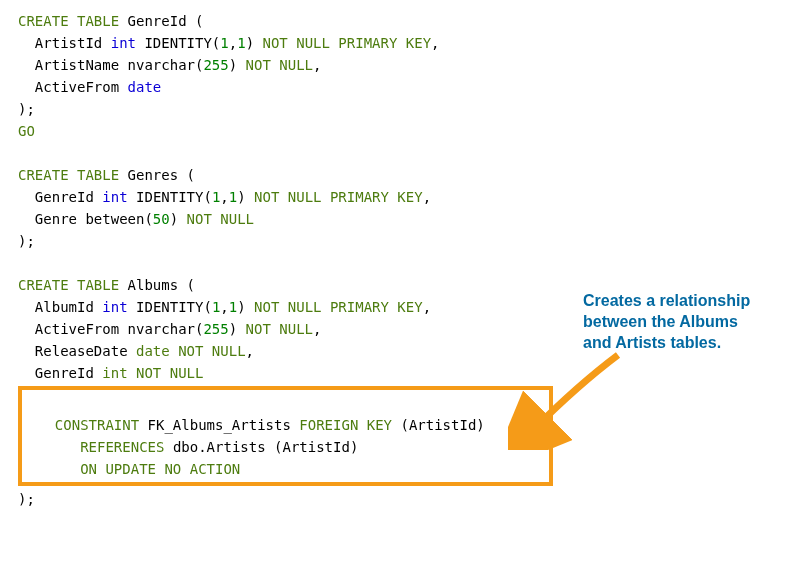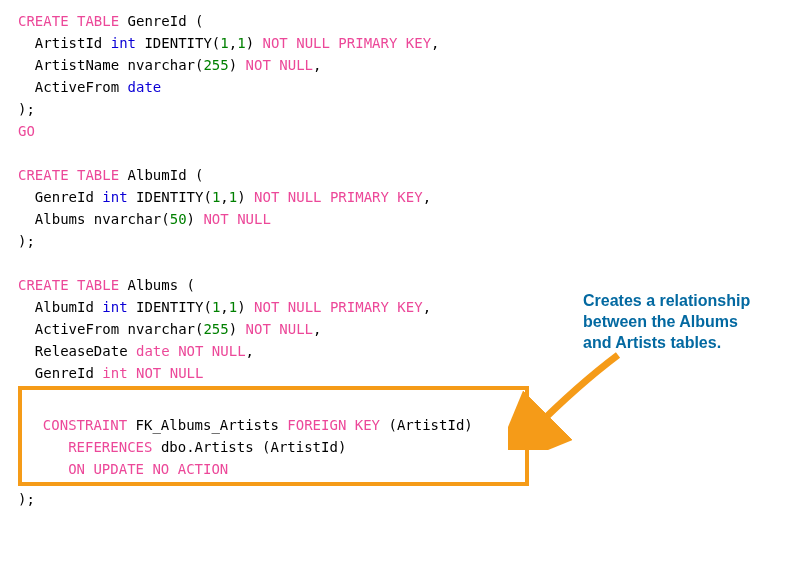--- a/index.html
+++ b/index.html
@@ -9,26 +9,26 @@
     font-size: 14px;
     line-height: 22px;
     background: #ffffff;
     color: #000000;
     width: 800px;
     box-sizing: border-box;
   }
   .code-line {
     white-space: pre;
   }
-  .kw { color: #ec4899; text-align: right; }       
+  .kw { color: #4d7c0f; text-align: right; }       
   .ty { color: #0b00d6; text-align: center; }       
   .num { color: #008000; }      
   .highlight-box {
     border: 4px solid #f59b18;
-    padding: 2px 4px;
+    padding: 2px 16px;
     width: 495px;
     margin-top: 2px;
     margin-bottom: 2px;
   }
   .annotation {
     position: absolute;
     color: #0369a1;
     font-family: "Segoe UI", "Lucida Sans", Arial, sans-serif;
     font-size: 16px;
     line-height: 21px;
@@ -54,25 +54,25 @@
 <div class="code-line"><span>  ArtistName nvarchar(</span><span class="num">255</span><span>) </span><span class="kw">NOT NULL</span><span>,</span></div>
 
 <div class="code-line"><span>  ActiveFrom </span><span class="ty">date</span></div>
 
 <div class="code-line"><span>);</span></div>
 
 <div class="code-line"><span class="kw">GO</span></div>
 
 <div class="code-line"><span> </span></div>
 
-<div class="code-line"><span class="kw">CREATE TABLE</span><span> AlbumId (</span></div>
+<div class="code-line"><span class="kw">CREATE TABLE</span><span> Genres (</span></div>
 
 <div class="code-line"><span>  GenreId </span><span class="ty">int</span><span> IDENTITY(</span><span class="num">1</span><span>,</span><span class="num">1</span><span>) </span><span class="kw">NOT NULL PRIMARY KEY</span><span>,</span></div>
 
-<div class="code-line"><span>  Albums nvarchar(</span><span class="num">50</span><span>) </span><span class="kw">NOT NULL</span></div>
+<div class="code-line"><span>  Genre between(</span><span class="num">50</span><span>) </span><span class="kw">NOT NULL</span></div>
 
 <div class="code-line"><span>);</span></div>
 
 <div class="code-line"><span> </span></div>
 
 <div class="code-line"><span class="kw">CREATE TABLE</span><span> Albums (</span></div>
 
 <div class="code-line"><span>  AlbumId </span><span class="ty">int</span><span> IDENTITY(</span><span class="num">1</span><span>,</span><span class="num">1</span><span>) </span><span class="kw">NOT NULL PRIMARY KEY</span><span>,</span></div>
 
 <div class="code-line"><span>  ActiveFrom nvarchar(</span><span class="num">255</span><span>) </span><span class="kw">NOT NULL</span><span>,</span></div>

